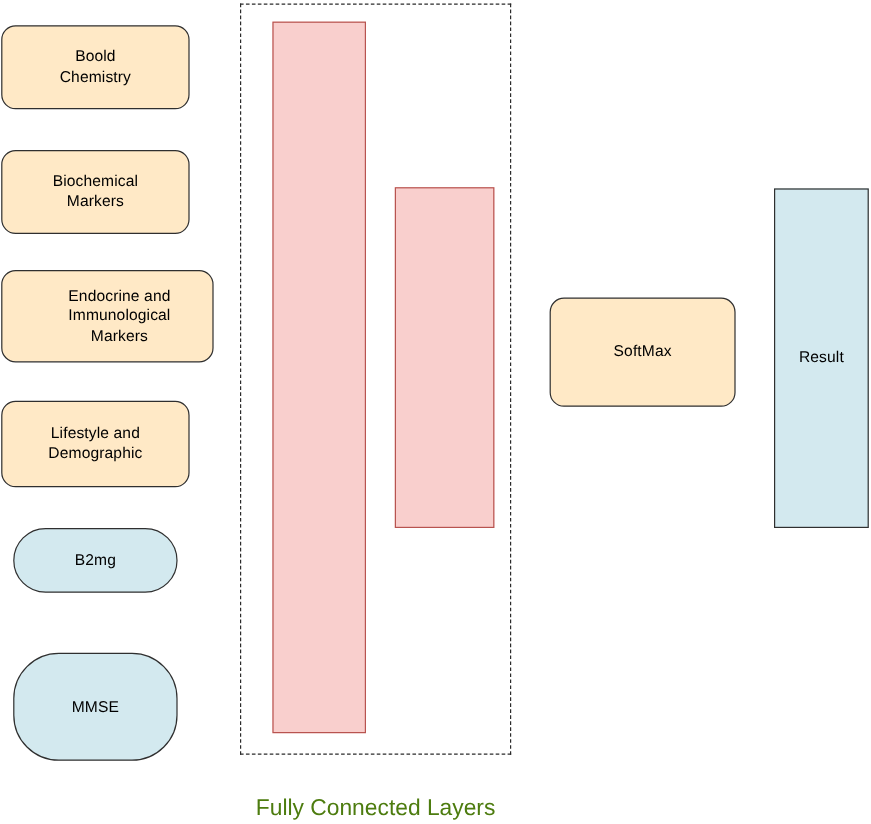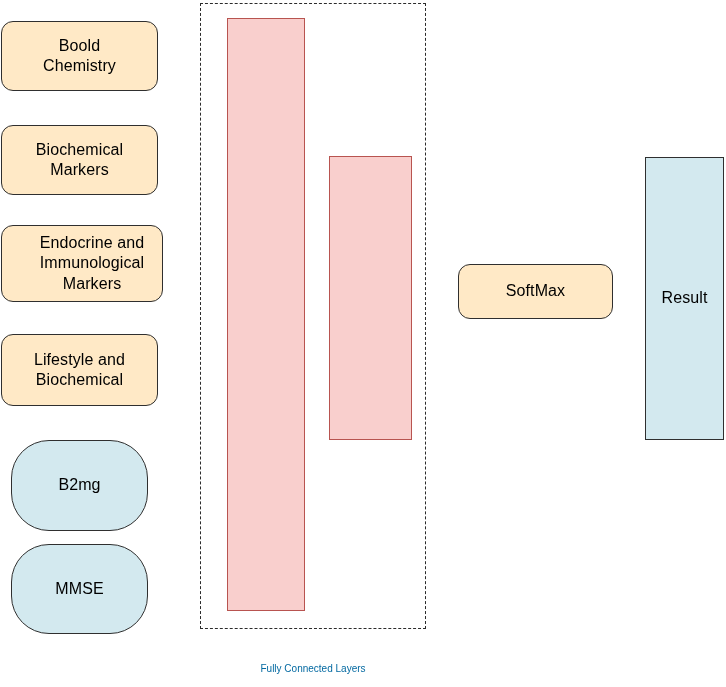--- a/index.html
+++ b/index.html
@@ -26,21 +26,21 @@
 
   
   .node {
     position: absolute;
     box-sizing: border-box;
     display: flex;
     align-items: center;
     justify-content: center;
     text-align: center;
     line-height: 1.28;
-    font-size: 16px;
+    font-size: 13px;
     color: #000000;
     border: 1.6px solid #2b2b2b;
     white-space: pre-line;
     letter-spacing: 0.1px;
   }
 
   .node-cream {
     background: #ffe9c6;
     border-color: #2f2f2f;
     border-radius: 11px;
@@ -74,72 +74,72 @@
 
   .fc-bar {
     position: absolute;
     box-sizing: border-box;
     background: #f9cfcd;
     border: 1.4px solid #b85450;
   }
 
   .fc-caption {
     position: absolute;
-    font-size: 10px;
-    color: #0369a1;
+    font-size: 19px;
+    color: #4d7c0f;
     text-align: center;
     white-space: nowrap;
   }
 </style>
 </head>
 <body>
 
 <div class="canvas">
 
   <div class="node node-cream rounded-lg" style="left:1px; top:21px; width:157px; height:70px;">
     <span>Boold
 Chemistry</span>
   </div>
 
   <div class="node node-cream rounded-lg" style="left:1px; top:125px; width:157px; height:70px;border-radius:12px;">
     <span>Biochemical
 Markers</span>
   </div>
 
-  <div class="node node-cream rounded-lg" style="left:1px; top:225px; width:162px; height:77px;padding-left:20px;">
+  <div class="node node-cream rounded-lg" style="left:1px; top:225px; width:177px; height:77px;padding-left:20px;">
     <span>Endocrine and
 Immunological
 Markers</span>
   </div>
 
   <div class="node node-cream rounded-lg" style="left:1px; top:334px; width:157px; height:72px;">
     <span>Lifestyle and
-Biochemical</span>
+Demographic</span>
   </div>
 
-  <div class="node node-blue pill" style="left:11px; top:440px; width:137px; height:91px;">
+  <div class="node node-blue pill" style="left:11px; top:440px; width:137px; height:54px;">
     <span>B2mg</span>
   </div>
 
   <div class="node node-blue pill" style="left:11px; top:544px; width:137px; height:90px;">
     <span>MMSE</span>
   </div>
 
   <div class="fc-group" style="left:200px; top:3px; width:226px; height:626px;">
   </div>
 
   <div class="fc-bar" style="left:227px; top:18px; width:78px; height:593px;">
   </div>
 
   <div class="fc-bar" style="left:329px; top:156px; width:83px; height:284px;">
   </div>
 
   <div class="fc-caption" style="left:200px; top:663px; width:226px;">Fully Connected Layers</div>
 
-  <div class="node node-cream rounded-lg" style="left:458px; top:264px; width:155px; height:55px;">
+  <div class="node node-cream rounded-lg" style="left:458px; top:248px; width:155px; height:91px;">
     <span>SoftMax</span>
   </div>
 
   <div class="node node-blue sharp" style="left:645px; top:157px; width:79px; height:283px;">
     <span>Result</span>
   </div>
 
 </div>
 
 </body></html>

